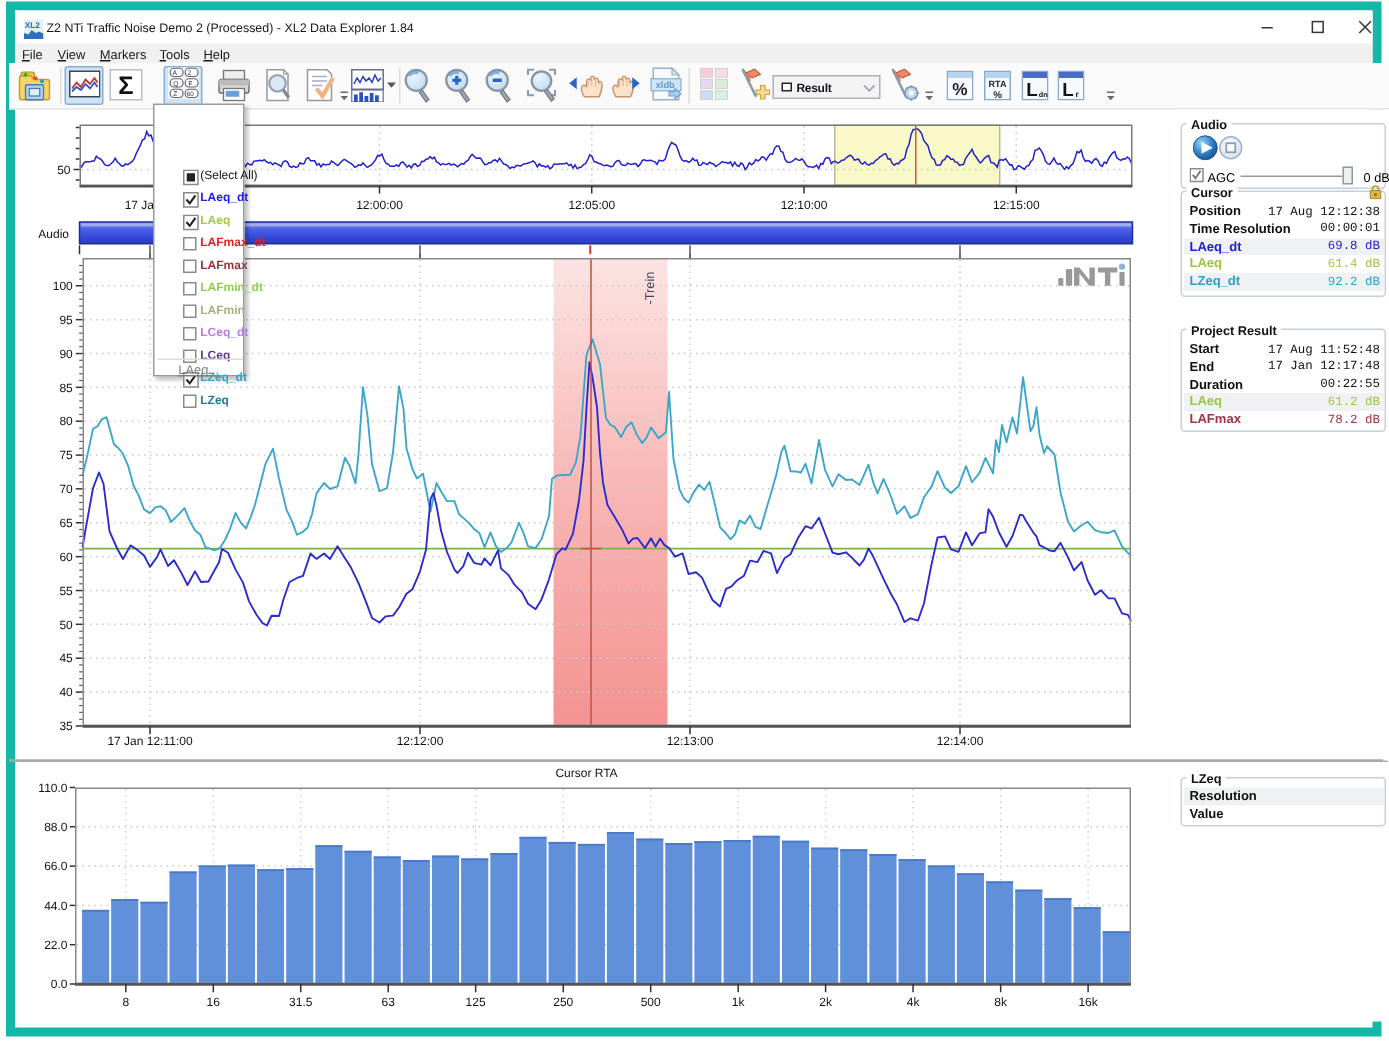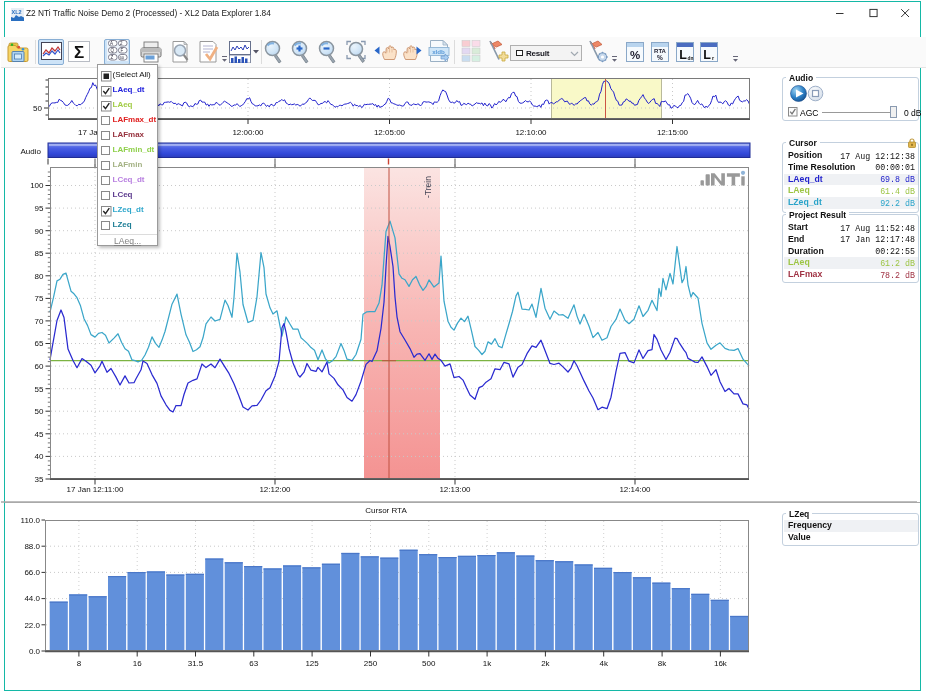--- a/index.html
+++ b/index.html
@@ -1,51 +1,58 @@
 <!DOCTYPE html>
 <html><head><meta charset="utf-8"><style>
 * { margin:0; padding:0; box-sizing:border-box; }
 html,body { width:926px; height:694px; background:#fff; font-family:"Liberation Sans",sans-serif; overflow:hidden; }
-#win { position:absolute; left:4px; top:1px; width:917px; height:690px; border:1px solid #14b8a6; background:#fff; }
+#win { position:absolute; left:4px; top:1px; width:917px; height:690px; border:6px solid #14b8a6; background:#fff; }
 .abs { position:absolute; white-space:nowrap; }
 #titlebar { position:absolute; left:0; top:0; width:100%; height:22px; background:#fff; }
 #title { position:absolute; left:21px; top:5.5px; font-size:8.3px; color:#1a1a1a; white-space:nowrap; }
 #menubar { position:absolute; left:0; top:22px; width:100%; height:13px; background:#f0f0f0; font-size:8.6px; color:#1a1a1a; }
 .mi { position:absolute; top:2px; }
 .mi u { text-decoration:underline; }
 #toolbar { position:absolute; left:-4px; top:35px; width:926px; height:31px; background:#fafafa; border-bottom:1px solid #e4e4e4; }
 .tbtn { position:absolute; top:2px; width:26px; height:26px; }
 .tbhl { background:#cde3f7; border:1px solid #88aed4; border-radius:2px; }
 #statusbar { position:absolute; left:0; top:674px; width:100%; height:14px; background:#f0f0f0; border-top:1px solid #dcdcdc; font-size:8.5px; color:#111; }
 .group { position:absolute; left:777px; width:137px; border:1px solid #c3d0de; border-radius:3px; background:#fff; }
 .gtitle { position:absolute; left:3px; top:-5.5px; background:#fff; padding:0 3px; font-size:8.5px; font-weight:bold; color:#111; white-space:nowrap; }
 .row { position:absolute; left:1px; width:134px; height:11.8px; font-size:8.7px; line-height:11.8px; color:#111; }
 .row .lab { position:absolute; left:4px; top:0;font-weight:bold; }
 .row .val { position:absolute; right:3px; top:0.5px; font-family:"Liberation Mono",monospace; font-size:8.3px; }
 .stripe { background:#eff1f4; }
 #menu { position:absolute; left:92px; top:61.5px; width:61px; height:182px; background:#fff; border:1px solid #9a9a9a; box-shadow:2px 2px 3px rgba(0,0,0,0.25); z-index:50; }
-.mitem { position:absolute; left:0; width:100%; height:15px; }
+.mitem { position:absolute; left:16px; width:100%; height:15px;margin-top:37px; }
 .mcb { position:absolute; left:2.5px; top:2.5px; width:9.5px; height:9.5px; background:#fff; border:1px solid #8a8a8a; box-sizing:border-box; }
 .mlab { position:absolute; left:14.5px; top:2px; font-size:8px; font-weight:bold; white-space:nowrap; }
 svg text { font-family:"Liberation Sans",sans-serif; }
 </style></head><body>
 <div id="win">
  <div id="titlebar">
   <svg class="abs" style="left:6px;top:5.5px" width="13" height="13" viewBox="0 0 13 13">
     <rect x="0" y="0" width="13" height="13" fill="#e8eef5"></rect>
     <text x="0.5" y="5.5" font-size="5.5" font-weight="bold" fill="#2a6fc0">XL2</text>
     <path d="M0 13 L0 9 L3 10 L5 7 L8 9 L10 8 L13 9.5 L13 13 Z" fill="#2a6fc0"></path>
   </svg>
   <div id="title">Z2 NTi Traffic Noise Demo 2 (Processed) - XL2 Data Explorer 1.84</div>
   <svg class="abs" style="left:828px;top:0" width="88" height="22" viewBox="0 0 88 22">
     <line x1="3" y1="11.5" x2="10.5" y2="11.5" stroke="#333" stroke-width="1"></line>
     <rect x="36.9" y="7.4" width="7.2" height="7.2" fill="none" stroke="#333" stroke-width="1"></rect>
     <line x1="68.2" y1="7.2" x2="76" y2="15" stroke="#333" stroke-width="1"></line>
     <line x1="76" y1="7.2" x2="68.2" y2="15" stroke="#333" stroke-width="1"></line>
   </svg>
+ </div>
+ <div id="menubar">
+  <span class="mi" style="left:4.6px"><u>F</u>ile</span>
+  <span class="mi" style="left:28.4px"><u>V</u>iew</span>
+  <span class="mi" style="left:56.5px"><u>M</u>arkers</span>
+  <span class="mi" style="left:96.4px"><u>T</u>ools</span>
+  <span class="mi" style="left:125.6px"><u>H</u>elp</span>
  </div>
  <div id="toolbar">
       <span class="abs" style="left:33.5px;top:3px;width:1px;height:24px;background:#dcdcdc"></span>
 <span class="abs" style="left:259.5px;top:3px;width:1px;height:24px;background:#dcdcdc"></span>
 <span class="abs" style="left:452.5px;top:3px;width:1px;height:24px;background:#dcdcdc"></span>
 <svg class="abs" style="left:5px;top:2px" width="24" height="26" viewBox="0 0 24 26">
         <rect x="3" y="4" width="9" height="4" rx="1.5" fill="#e8c44a" stroke="#b8912c" stroke-width="0.8"></rect>
 <path d="M2 8 Q2 6.5 3.5 6.5 L9.5 6.5 L11.5 9 L20.5 9 Q22 9 22 10.5 L22 21 Q22 22.5 20.5 22.5 L3.5 22.5 Q2 22.5 2 21 Z" fill="#f6d566" stroke="#c89a30" stroke-width="1"></path>
 <circle cx="6" cy="5.8" r="1.3" fill="#2bb52b"></circle>
         <circle cx="12.7" cy="8.2" r="1.4" fill="#e05030"></circle>
@@ -607,21 +614,21 @@
  <svg class="abs" style="left:5px;top:29px" width="10" height="10">
         <rect x="0.5" y="0.5" width="8.5" height="8.5" fill="#fcfcfc" stroke="#8a8a8a"></rect>
         <path d="M2.2 4.6 L4 6.8 L7.4 1.8" fill="none" stroke="#777" stroke-width="1.3"></path>
       </svg>
  <span class="abs" style="left:17px;top:30px;font-size:8.5px">AGC</span>
  <span class="abs" style="left:39px;top:33.5px;width:68px;height:1px;background:#999"></span>
  <span class="abs" style="left:39px;top:34.5px;width:68px;height:1px;background:#fff"></span>
  <span class="abs" style="left:107px;top:27.5px;width:7px;height:12.5px;background:#f0f0f0;border:1px solid #8a9ab0"></span>
  <span class="abs" style="left:121px;top:30px;font-size:8.5px">0 dB</span>
 </div>
-<div class="group" style="top:140px;height:71px">
+<div class="group" style="top:120px;height:71px">
  <div class="gtitle">Cursor</div>
  <svg class="abs" style="left:124px;top:-5px" width="10" height="10" viewBox="0 0 10 10">
   <path d="M3 4.5 L3 3 Q3 1 5 1 Q7 1 7 3 L7 4.5" fill="none" stroke="#c09a3e" stroke-width="1.1"></path>
   <rect x="1.5" y="4" width="7" height="5.5" rx="0.8" fill="#e2b64e" stroke="#a8821c" stroke-width="0.7"></rect>
   <rect x="4.2" y="5.8" width="1.6" height="2" fill="#8a6a1c"></rect>
  </svg>
  <div class="row" style="top:7px">
         <span class="lab" style="color:#111">Position</span>
         <span class="val" style="color:#111">17 Aug 12:12:38</span>
       </div>
@@ -661,21 +668,21 @@
         <span class="val" style="color:#9dc544">61.2 dB</span>
       </div>
       <div class="row" style="top:54.2px">
         <span class="lab" style="color:#a03344">LAFmax</span>
         <span class="val" style="color:#a03344">78.2 dB</span>
       </div>
 </div>
 <div class="group" style="top:511px;height:33px">
  <div class="gtitle">LZeq</div>
  <div class="row stripe" style="top:6px">
-        <span class="lab">Frequency</span>
+        <span class="lab">Resolution</span>
       </div>
  <div class="row" style="top:17.8px">
         <span class="lab">Value</span>
       </div>
 </div>
  <div class="abs" style="left:0;top:499.5px;width:915px;height:1.5px;background:#a9a9a9;z-index:5"></div>
 <div id="menu">
       <div class="mitem" style="top:3.5px">
         <svg class="abs" style="left:2.5px;top:2.5px" width="11" height="11">
           <rect x="0.5" y="0.5" width="9.5" height="9.5" fill="#fff" stroke="#8a8a8a"></rect>

